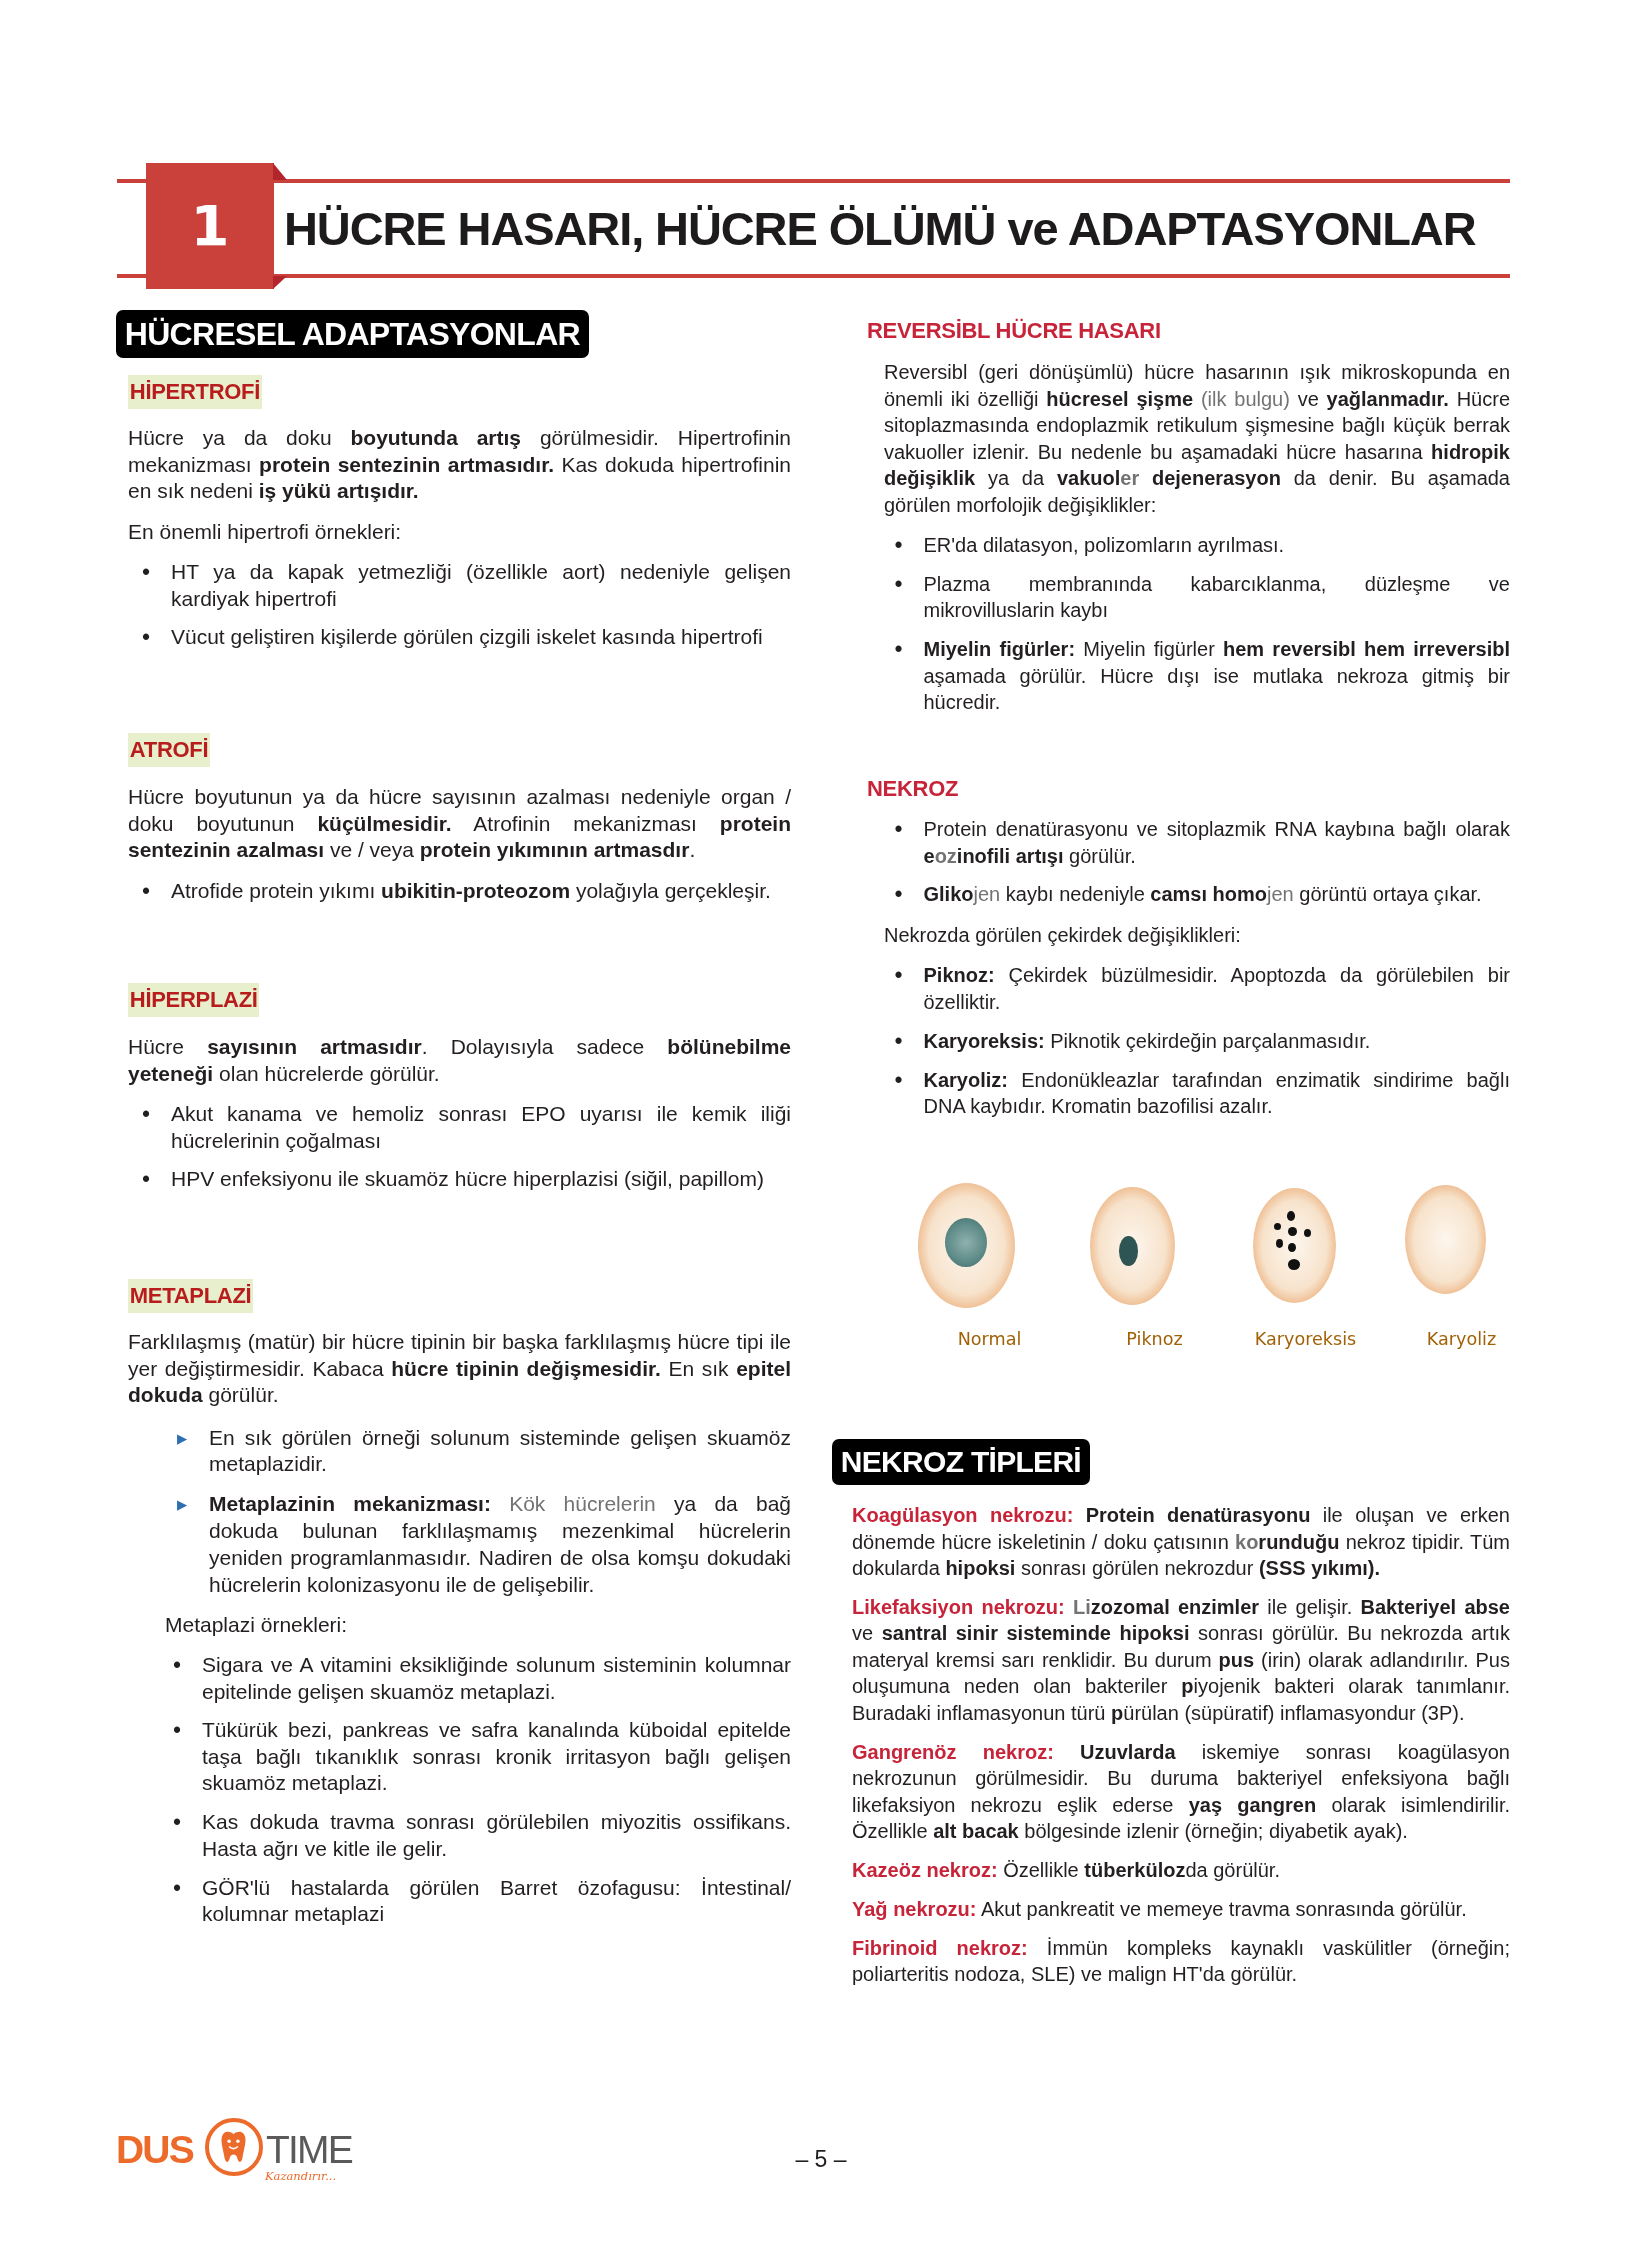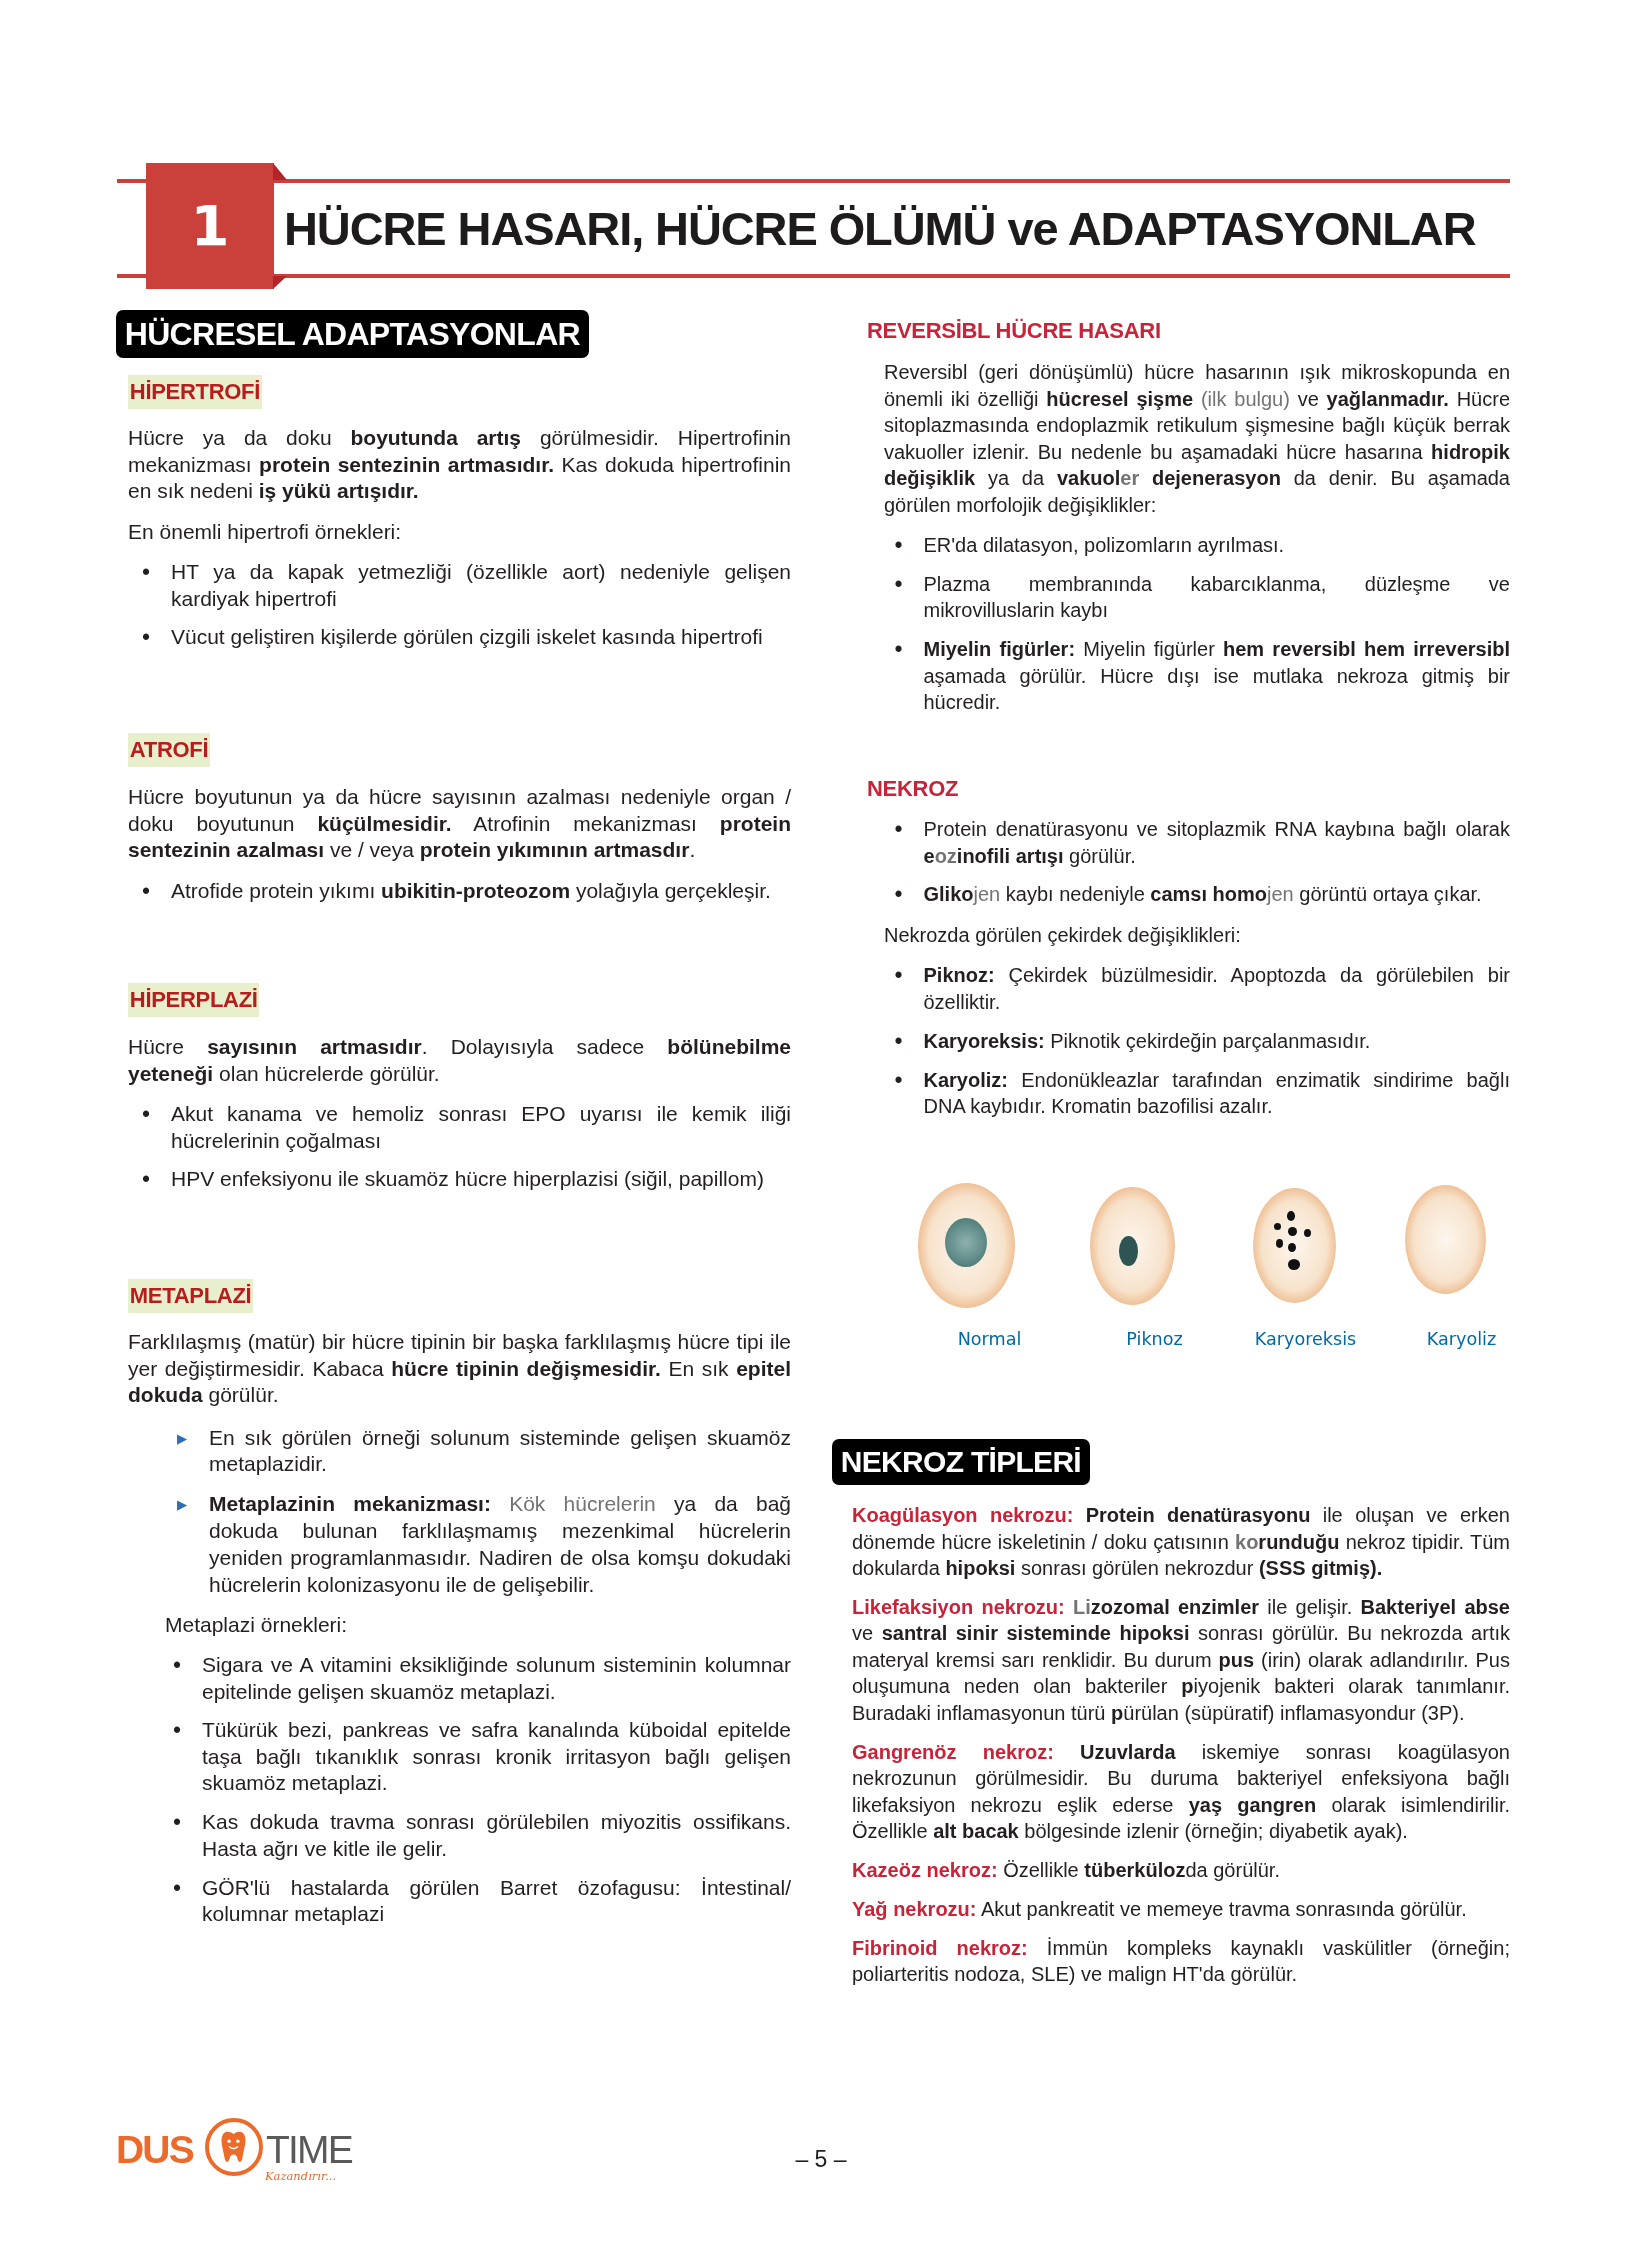--- a/index.html
+++ b/index.html
@@ -40,21 +40,21 @@
   ul.bl li { position: relative; padding-left: 43px; margin: 0; }
   ul.bl li::before { content: "\2022"; position: absolute; left: 14px; top: 0; font-size: 23px; color: #231f20; }
   ul.tri li::before { content: "\25B6"; left: 0; font-size: 13.2px; color: #2f6fb1; top: 1.8px; }
   ul.tri li { padding-left: 32px; }
 
   
   .cell { position: absolute; border-radius: 50%;
           background: radial-gradient(ellipse at center, #fdf6ee 0%, #f7e3cc 55%, #e9a266 85%, #de7f3a 100%); }
   .nucleus { position: absolute; border-radius: 50%; }
   .cell-label { position: absolute; font-family: "DejaVu Sans", sans-serif; font-size: 17.6px;
-                line-height: 23px; color: #0369a1; text-align: center; width: 159px; }
+                line-height: 23px; color: #a16207; text-align: center; width: 159px; }
 
   
   .logo-dus { position: absolute; left: 116px; top: 2128px; font-family: "Liberation Sans", sans-serif;
               font-weight: bold; font-size: 39px; line-height: 44px; color: #ec6a2a; letter-spacing: -1.8px; }
   .logo-tooth { position: absolute; left: 205px; top: 2118px; width: 58px; height: 58px; border-radius: 50%;
                 border: 4.4px solid #ec6a2a; box-sizing: border-box; background: #fff; }
   .logo-time { position: absolute; left: 266px; top: 2128px; font-family: "Liberation Sans", sans-serif;
                font-size: 39px; line-height: 44px; color: #5a5a5a; letter-spacing: -1.8px; }
   .logo-tag { position: absolute; left: 265px; top: 2169px; font-family: "DejaVu Serif", serif; font-style: italic;
               font-size: 11.5px; color: #ec6a2a; }
@@ -164,21 +164,21 @@
   <div class="cell" style="left:1405px; top:1185px; width:81px; height:109px;"></div>
 
   <div class="cell-label" style="left:910px; top:1328px;">Normal</div>
   <div class="cell-label" style="left:1075px; top:1328px;">Piknoz</div>
   <div class="cell-label" style="left:1226px; top:1328px;">Karyoreksis</div>
   <div class="cell-label" style="left:1382px; top:1328px;">Karyoliz</div>
 </div>
 
 <div class="sect-box" style="left:832px; top:1439px; font-size:30px; line-height:46px;">NEKROZ TİPLERİ</div>
 <div class="para" style="left:852px; top:1502px; width:658px; font-size:20px;">
-  <p><b class="red">Koagülasyon nekrozu:</b><b> Protein denatürasyonu</b><span> ile oluşan ve erken dönemde hücre iskeletinin / doku çatısının </span><b class="blue">ko</b><b>runduğu</b><span> nekroz tipidir. Tüm dokularda </span><b>hipoksi</b><span> sonrası görülen nekrozdur </span><b>(SSS gitmiş).</b></p>
+  <p><b class="red">Koagülasyon nekrozu:</b><b> Protein denatürasyonu</b><span> ile oluşan ve erken dönemde hücre iskeletinin / doku çatısının </span><b class="blue">ko</b><b>runduğu</b><span> nekroz tipidir. Tüm dokularda </span><b>hipoksi</b><span> sonrası görülen nekrozdur </span><b>(SSS yıkımı).</b></p>
   <p style="margin-top:12.4px"><b class="red">Likefaksiyon nekrozu:</b><b class="blue"> Li</b><b>zozomal enzimler</b><span> ile gelişir. </span><b>Bakteriyel abse</b><span> ve </span><b>santral sinir sisteminde hipoksi</b><span> sonrası görülür. Bu nekrozda artık materyal kremsi sarı renklidir. Bu durum </span><b>pus</b><span> (irin) olarak adlandırılır. Pus oluşumuna neden olan bakteriler </span><b>p</b><span>iyojenik bakteri olarak tanımlanır. Buradaki inflamasyonun türü </span><b>p</b><span>ürülan (süpüratif) inflamasyondur (3P).</span></p>
   <p style="margin-top:12.4px"><b class="red">Gangrenöz nekroz:</b><b> Uzuvlarda</b><span> iskemiye sonrası koagülasyon nekrozunun görülmesidir. Bu duruma bakteriyel enfeksiyona bağlı likefaksiyon nekrozu eşlik ederse </span><b>yaş gangren</b><span> olarak isimlendirilir. Özellikle </span><b>alt bacak</b><span> bölgesinde izlenir (örneğin; diyabetik ayak).</span></p>
   <p style="margin-top:12.4px"><b class="red">Kazeöz nekroz:</b><span> Özellikle </span><b>tüberküloz</b><span>da görülür.</span></p>
   <p style="margin-top:12.4px"><b class="red">Yağ nekrozu:</b><span> Akut pankreatit ve memeye travma sonrasında görülür.</span></p>
   <p style="margin-top:12.4px"><b class="red">Fibrinoid nekroz:</b><span> İmmün kompleks kaynaklı vaskülitler (örneğin; poliarteritis nodoza, SLE) ve malign HT'da görülür.</span></p>
 </div>
 
 <div>
   <div class="logo-dus">DUS</div>
   <div class="logo-tooth">

